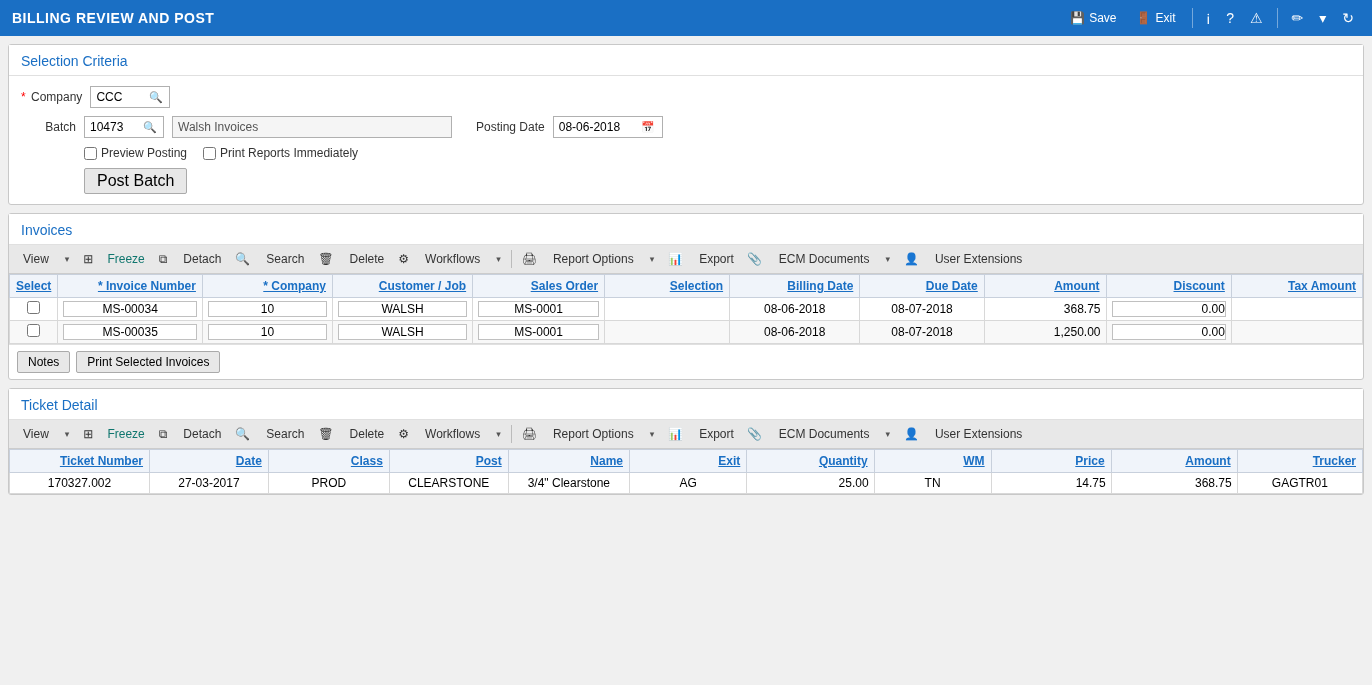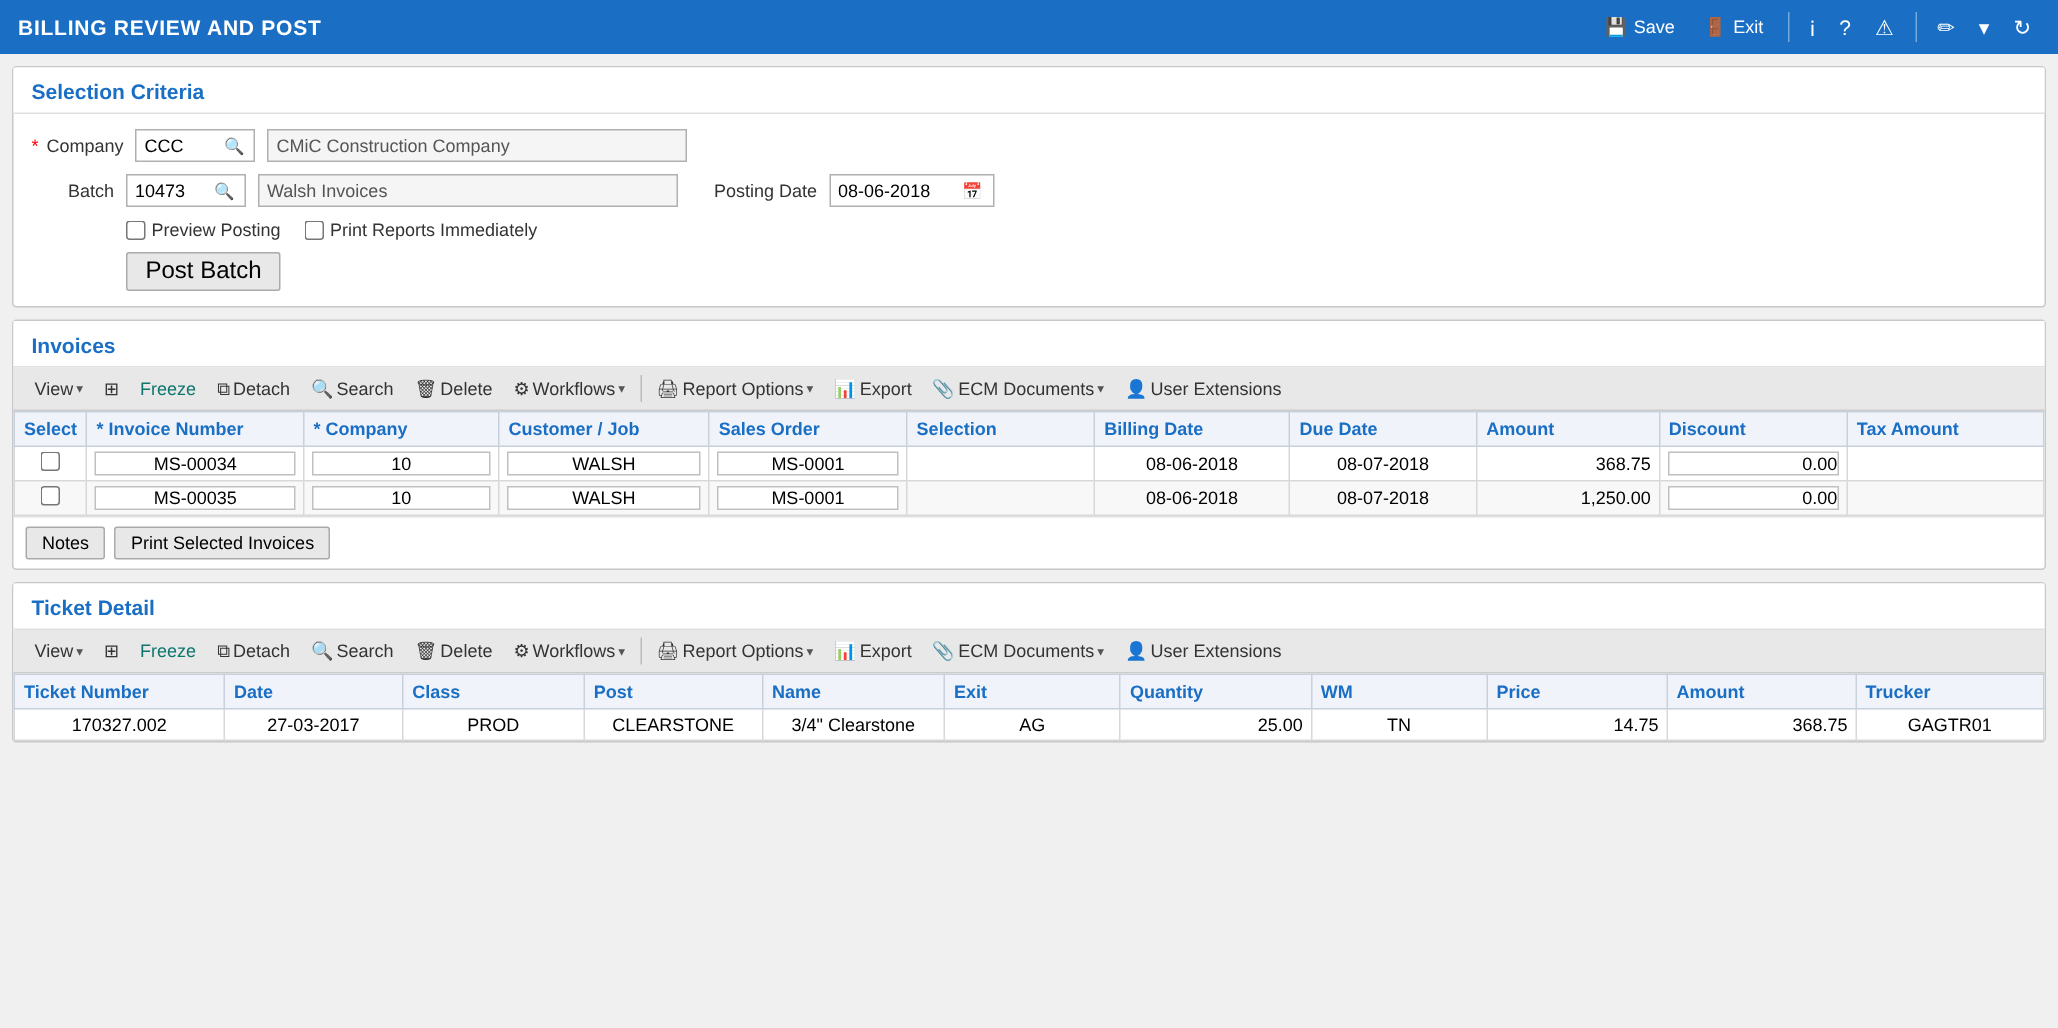--- a/index.html
+++ b/index.html
@@ -66,21 +66,21 @@
       border-radius: 3px;
     }
     .panel-header {
       background: white;
       padding: 8px 12px 6px;
       border-bottom: 1px solid #e0e0e0;
     }
     .panel-title {
       color: #1a6fc4;
       font-size: 14px;
-      font-weight: bold;
+      font-weight: normal;
     }
     .panel-body {
       padding: 10px 12px;
     }
 
     
     .form-row {
       display: flex;
       align-items: center;
       gap: 8px;
@@ -161,21 +161,21 @@
       display: flex;
       align-items: center;
       gap: 2px;
     }
     .toolbar-btn {
       background: none;
       border: none;
       cursor: pointer;
       display: flex;
       align-items: center;
-      gap: 2px;
+      gap: 16px;
       padding: 3px 6px;
       font-size: 12px;
       color: #333;
       border-radius: 2px;
     }
     .toolbar-btn.disabled { color: #0f766e; cursor: default; }
     .toolbar-separator {
       width: 1px;
       height: 18px;
       background: #bbb;
@@ -194,24 +194,25 @@
       width: 100%;
       border-collapse: collapse;
       font-size: 12px;
     }
     thead tr {
       background: #f0f4fa;
     }
     thead th {
       border: 1px solid #c8d0dc;
       padding: 4px 6px;
-      text-align: left;
+      text-align: right;
       color: #1a6fc4;
       font-weight: bold;
       white-space: nowrap;
+      text-decoration: underline;
     }
     tbody tr {
       background: white;
     }
     tbody tr:nth-child(even) { background: #f8f8f8; }
     tbody td {
       border: 1px solid #d8d8d8;
       padding: 3px 5px;
       white-space: nowrap;
     }
@@ -285,21 +286,20 @@
       
       <div class="form-row">
         <span class="form-label">
           <span class="required-star">*</span>
           <span>Company</span>
         </span>
         <div class="input-with-search" style="width:80px;">
           <input class="form-input" style="width: 55px;" value="CCC">
           <span class="search-icon">🔍</span>
         </div>
-        <input class="form-input form-input-wide form-input-readonly" readonly="" value="CMiC Construction Company" style="">
       </div>
 
       
       <div class="form-row">
         <span class="form-label">Batch</span>
         <div class="input-with-search" style="width:80px;">
           <input class="form-input" style="width: 55px;" value="10473">
           <span class="search-icon">🔍</span>
         </div>
         <input class="form-input form-input-wide form-input-readonly" readonly="" value="Walsh Invoices" style="">

